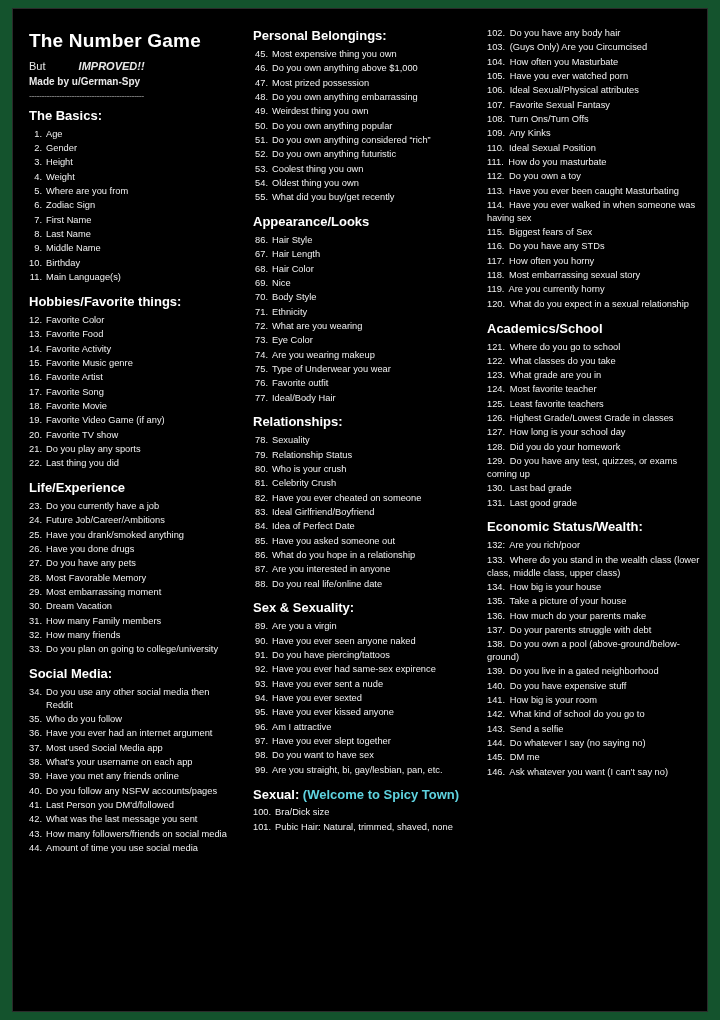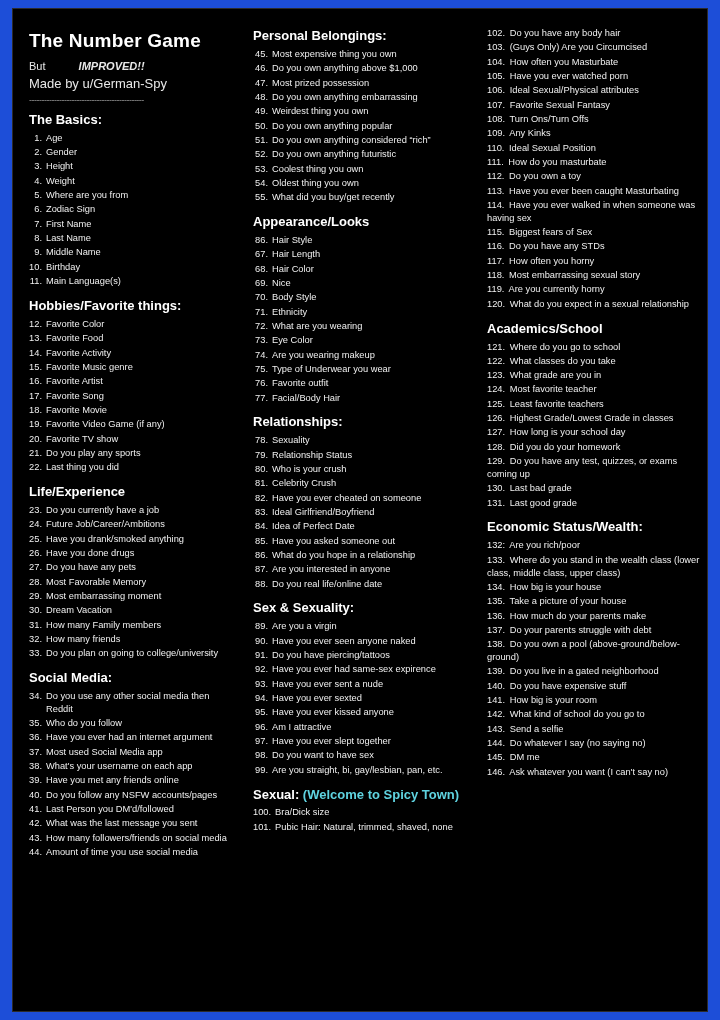--- a/index.html
+++ b/index.html
@@ -8,21 +8,21 @@
     padding: 0;
     background: #ffffff;
     width: 720px;
     height: 1020px;
     font-family: "Liberation Sans", sans-serif;
   }
   #page {
     position: relative;
     width: 720px;
     height: 1020px;
-    background: #1d4ed8;
+    background: #14532d;
     overflow: hidden;
   }
   #sheet {
     position: absolute;
     left: 12px;
     top: 8px;
     width: 696px;
     height: 1004px;
     background: #000000;
     border: 1px solid #2b2b2b;
@@ -51,22 +51,23 @@
     line-height: 1.1;
   }
   .subtitle {
     color: #e8e8e8;
     font-size: 11px;
     margin: 0 0 4px 0;
   }
   .subtitle em { font-style: italic; font-weight: bold; padding-left: 30px; }
   .byline {
     color: #e8e8e8;
-    font-size: 13px;
+    font-size: 10px;
     margin: 0 0 4px 0;
+    font-weight: bold;
   }
   .rule {
     color: #9a9a9a;
     font-size: 9px;
     letter-spacing: -0.5px;
     white-space: nowrap;
     overflow: hidden;
     margin: 2px 0 8px 0;
     height: 10px;
   }
@@ -401,21 +402,21 @@
             <li>
               <span class="num">75.</span> 
               <span class="txt">Type of Underwear you wear</span>
             </li>
             <li>
               <span class="num">76.</span> 
               <span class="txt">Favorite outfit</span>
             </li>
             <li>
               <span class="num">77.</span> 
-              <span class="txt">Facial/Body Hair</span>
+              <span class="txt">Ideal/Body Hair</span>
             </li>
           </ul>
 
         <div class="section-head">Relationships:</div>
         <ul class="items">
             <li>
               <span class="num">78.</span> 
               <span class="txt">Sexuality</span>
             </li>
             <li>

